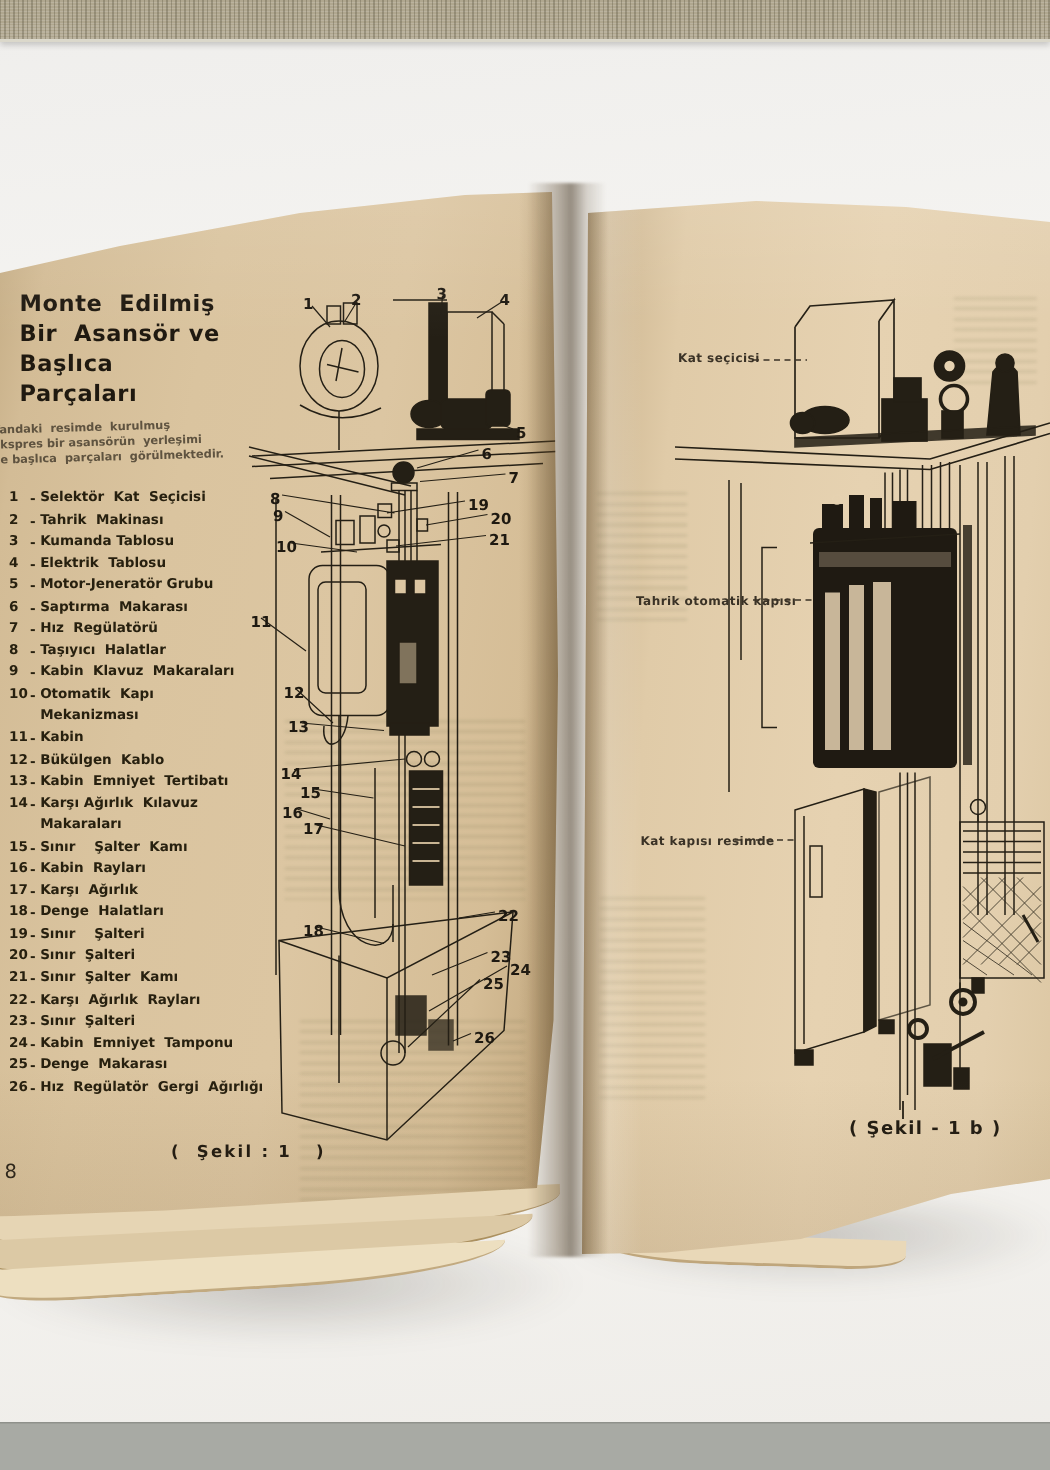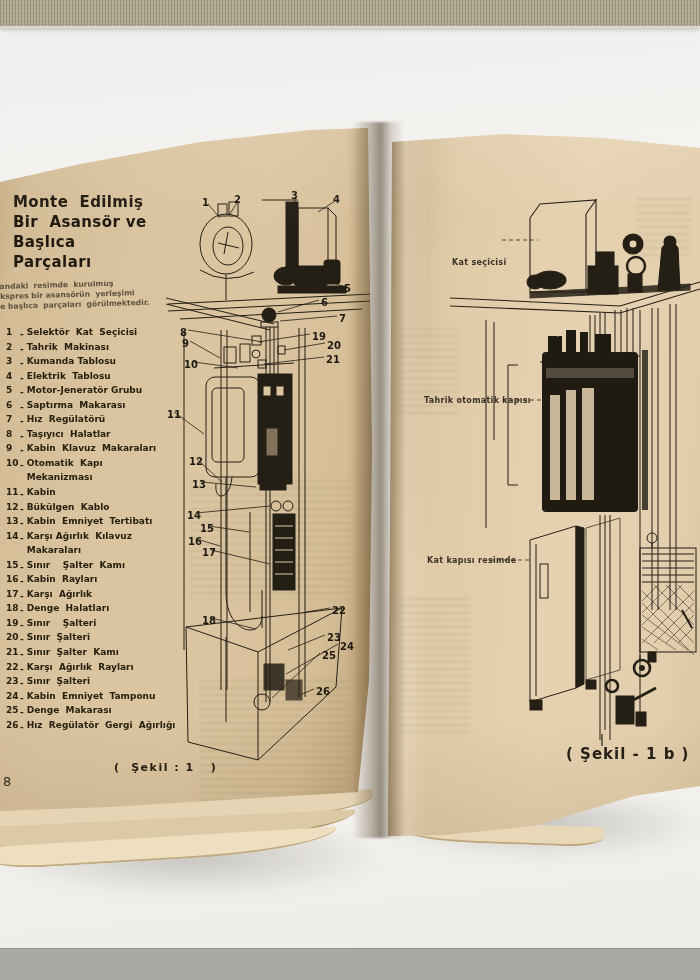--- a/index.html
+++ b/index.html
@@ -49,21 +49,21 @@
   .row .lbl{white-space:pre;}
   .caption-left{position:absolute;left:114px;top:641px;font-size:11px;font-weight:bold;color:#1f1910;letter-spacing:1.5px;white-space:pre;}
   .pnum{position:absolute;left:3px;top:654px;font-size:13px;color:#2a241a;}
   svg.diag{position:absolute;overflow:visible;}
   #left-diagram{left:166px;top:62px;width:210px;height:580px;}
   #right-diagram{left:6px;top:12px;width:310px;height:640px;}
   .ghost{position:absolute;background:repeating-linear-gradient(180deg,rgba(95,100,60,.12) 0 2px,transparent 2px 7px);filter:blur(1px);z-index:0;}
   
   .overlay{position:absolute;inset:0;z-index:5;pointer-events:none;}
   .rlabel{position:absolute;font-size:8px;font-weight:bold;color:#3a3226;letter-spacing:.3px;white-space:nowrap;}
-  .caption-right{position:absolute;left:566px;top:745px;font-size:15px;font-weight:bold;color:#241e14;letter-spacing:1px;white-space:pre;}
+  .caption-right{position:absolute;left:566px;top:745px;font-size:12px;font-weight:bold;color:#241e14;letter-spacing:1px;white-space:pre;}
   text{font-family:"DejaVu Sans",sans-serif;}
 </style>
 </head>
 <body>
 
 <div class="photo">
 
   <div class="wall"></div>
   <div class="floor"></div>
   <div class="book-shadow bs1"></div>
@@ -401,17 +401,17 @@
       </g>
       <path stroke="#3a3226" stroke-width=".9" stroke-dasharray="4 3" fill="none" d="M112,100 H148 M112,260 H152 M100,420 H142"></path>
       <path stroke="#241f15" stroke-width="1.2" d="M212,594 V606"></path>
     </svg>
   </div>
 
   <div class="spine"></div>
 
   <div class="overlay" id="right-labels">
     <span class="caption-right">( Şekil - 1 b )</span>
-  <span class="rlabel" style="left: 452px; top: 234px; margin-top: 24px;">Kat seçicisi</span>
+  <span class="rlabel" style="left: 452px; top: 234px;">Kat seçicisi</span>
       <span class="rlabel" style="left: 424px; top: 396px;">Tahrik otomatik kapısı</span>
       <span class="rlabel" style="left: 427px; top: 556px;">Kat kapısı  resimde</span>
     </div>
 </div>
 
 </body></html>

